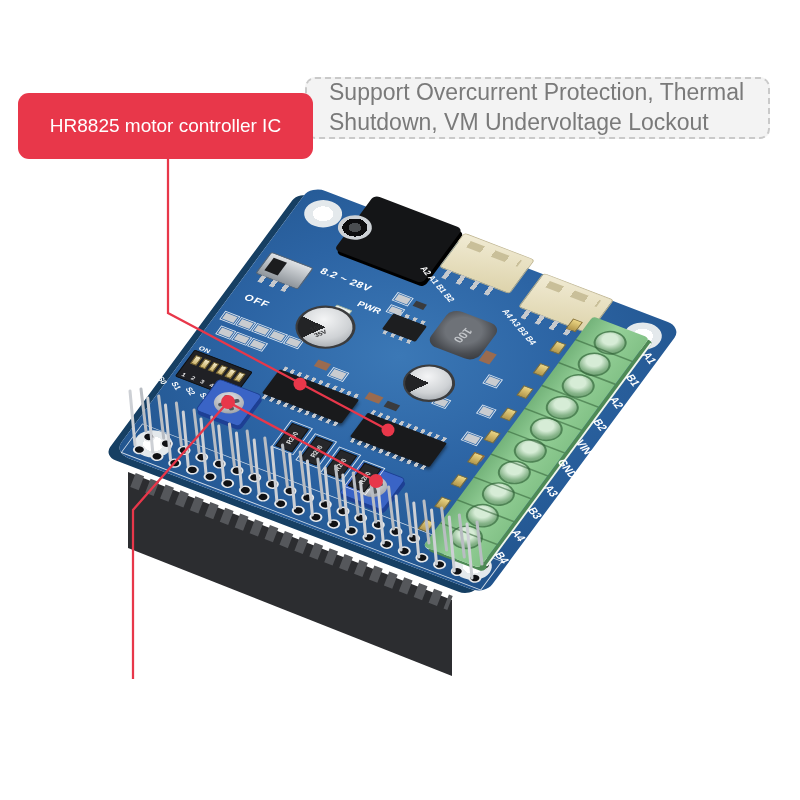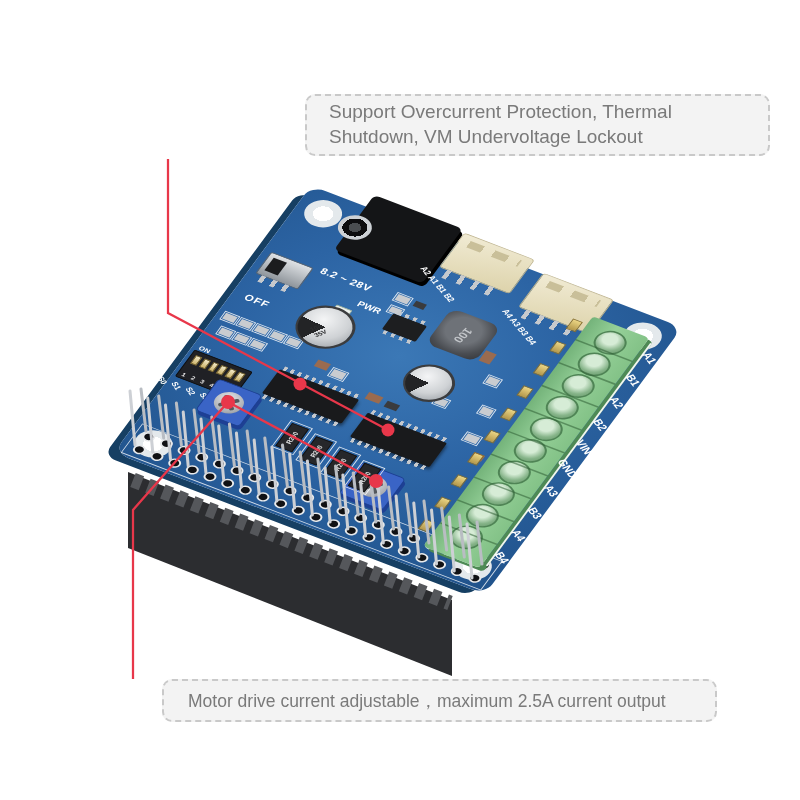--- a/index.html
+++ b/index.html
@@ -118,21 +118,21 @@
   .smds i{position:absolute;display:block;}
   .smds i.boxed{outline:1px solid rgba(255,255,255,.85);outline-offset:1.5px;}
 
   #pins-layer{z-index:3;}
   #annot{z-index:5;}
 
   .co{position:absolute;z-index:6;display:flex;align-items:center;box-sizing:border-box;}
   .co-red{background:#e8374a;color:#fff;justify-content:center;border-radius:11px;z-index:7;}
   .co-gray{background:#f3f3f3;border:2px dashed #c9c9c9;border-radius:10px;color:#7a7a7a;}
   .co-label-top{left:18px;top:93px;width:295px;height:66px;font-size:19px;}
-  .co-desc-top{left:305px;top:94px;width:465px;height:62px;font-size:19px;line-height:1.3;
+  .co-desc-top{left:305px;top:77px;width:465px;height:62px;font-size:23px;line-height:1.3;
        padding:0 10px 0 22px;}
   .co-label-bot{left:30px;top:679px;width:140px;height:43px;font-size:15.5px;}
   .co-desc-bot{left:162px;top:679px;width:555px;height:43px;font-size:17.5px;padding:0 10px 0 24px;}
 </style>
 </head>
 <body>
 
 <div class="stage">
 
   <svg class="layer" id="socket-layer">
@@ -383,15 +383,15 @@
 
   <svg class="layer" id="annot">
     <polyline points="168,159 168,313 388,430" fill="none" stroke="#e8374a" stroke-width="2.25"></polyline>
     <circle cx="300" cy="384" r="6.5" fill="#e8374a"></circle>
     <circle cx="388" cy="430" r="6.5" fill="#e8374a"></circle>
     <polyline points="133,679 133,510 228,402 376,481" fill="none" stroke="#e8374a" stroke-width="2.25"></polyline>
     <circle cx="228" cy="402" r="7" fill="#e8374a"></circle>
     <circle cx="376" cy="481" r="7" fill="#e8374a"></circle>
   </svg>
 
+  <div class="co co-red co-label-top">HR8825 motor controller IC</div>
   <div class="co co-gray co-desc-top">Support Overcurrent Protection, Thermal Shutdown, VM Undervoltage Lockout</div>
-  <div class="co co-gray co-desc-bot">Motor drive current adjustable，maximum 2.5A current output</div>
 </div>
 
 </body></html>

